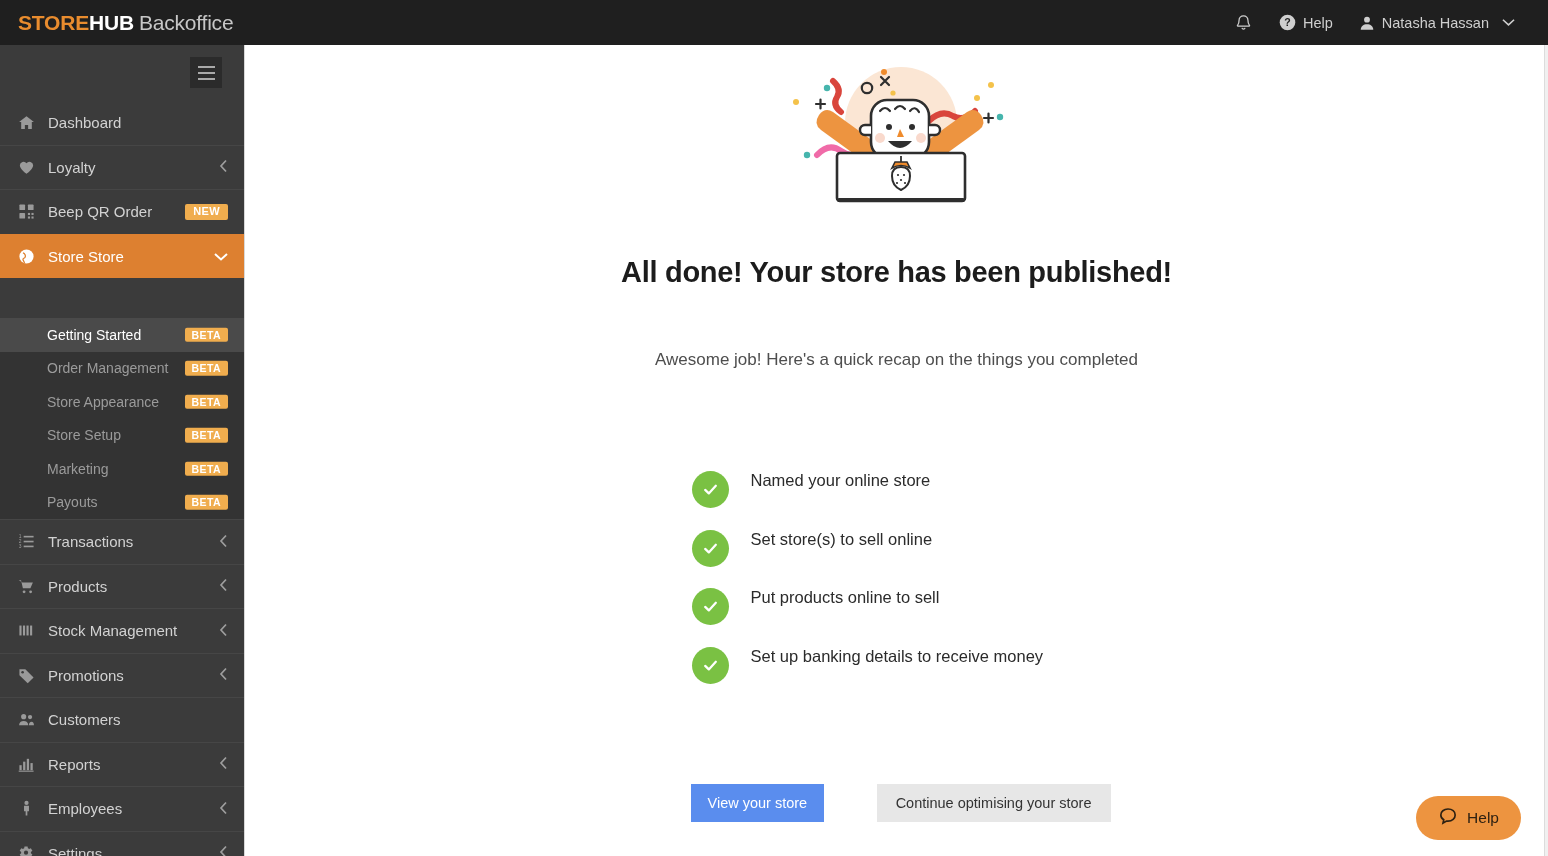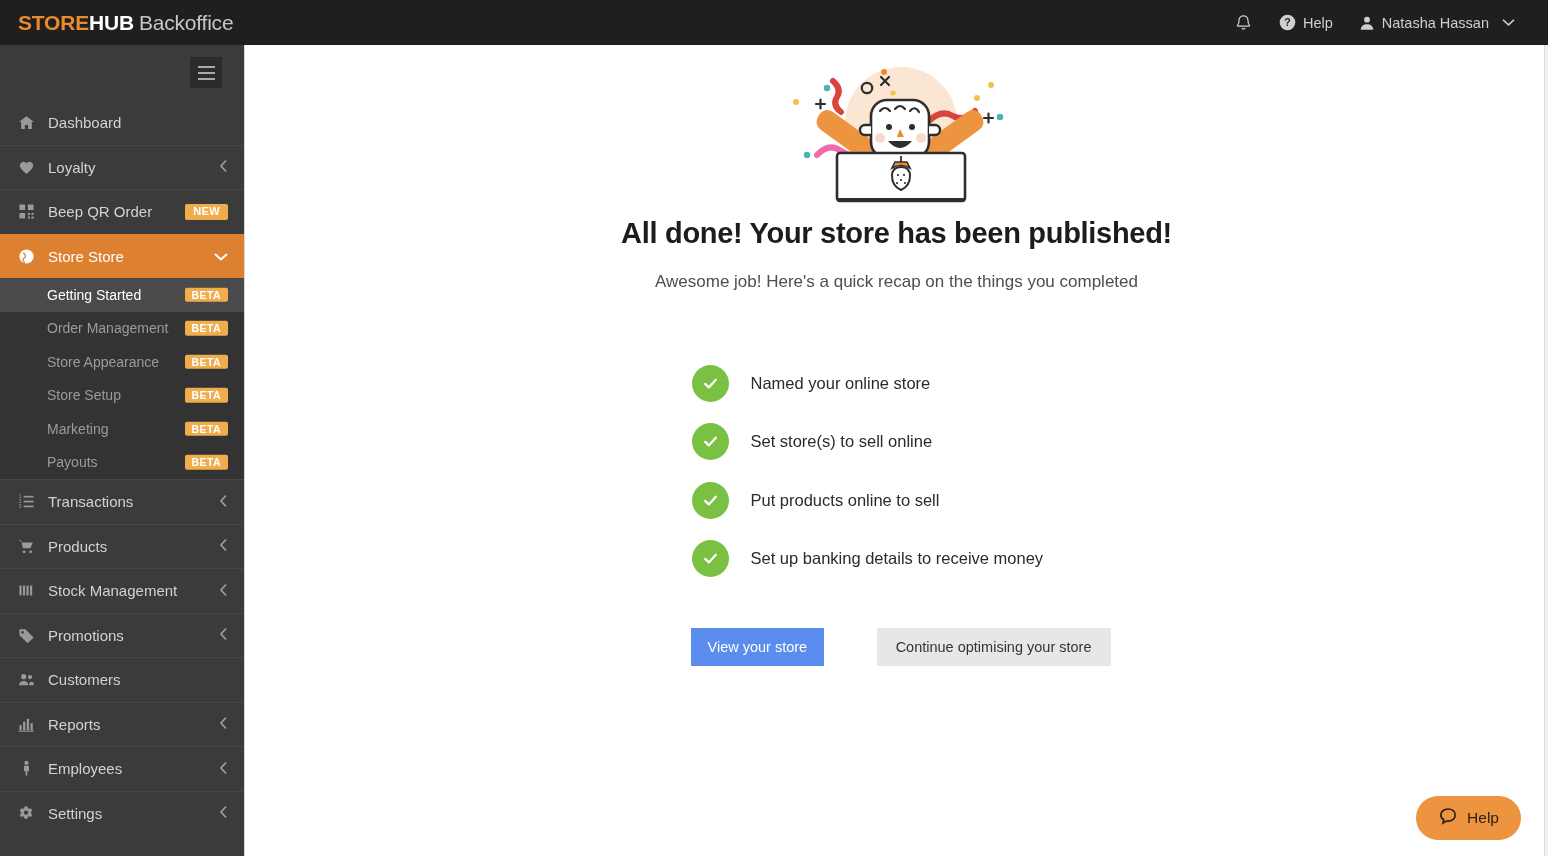--- a/index.html
+++ b/index.html
@@ -107,21 +107,21 @@
   .badge-new {
     background: #f0ad4e; color: #ffffff;
     font-size: 11px; font-weight: bold;
     letter-spacing: 0.4px;
     padding: 2.5px 8px;
     border-radius: 2px;
     line-height: 1;
   }
 
   
-  .submenu { background: #333333; }
+  .submenu { background: #333333; margin-top: 40px; }
   .sub-item {
     position: relative;
     height: 33.5px;
     display: flex; align-items: center;
     padding-left: 47px;
     color: #9b9b9b;
     font-size: 14px;
     cursor: pointer;
   }
   .sub-item.active { background: #4a4a4a; color: #ffffff; }
@@ -139,42 +139,42 @@
   
   .main {
     position: absolute; top: 45px; left: 244px;
     width: 1304px; height: 811px;
     background: #ffffff;
     border-left: 1px solid #d8d8d8;
     overflow: hidden;
   }
   .content {
     width: 100%;
-    display: flex; flex-direction: column; align-items: center;
+    display: flex; flex-direction: column; align-items: center; gap: 39px;
   }
   .illus { margin-top: 10px; }
   .headline {
     margin-top: 6px;
     font-size: 29px;
     font-weight: bold;
     color: #1c1c1c;
     letter-spacing: -0.3px;
   }
   .subhead {
     margin-top: 22px;
     font-size: 17px;
     color: #4e4e4e;
   }
   .checklist {
     margin-top: 62px;
     width: 420px;
     margin-left: 10px;
   }
   .check-row {
-    display: flex; align-items: center;
+    display: flex; align-items: flex-start;
     height: 58.5px;
   }
   .check-ico {
     width: 37px; height: 37px; flex: none;
     border-radius: 50%;
     background: #7ac143;
     display: flex; align-items: center; justify-content: center;
   }
   .check-label {
     margin-left: 22px;

